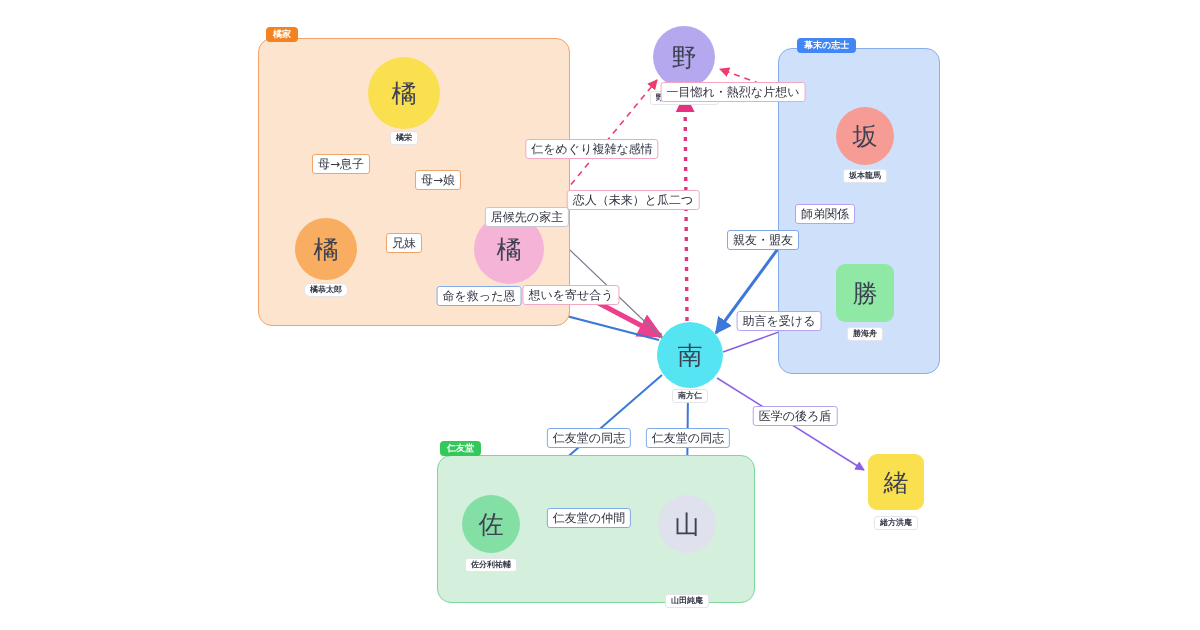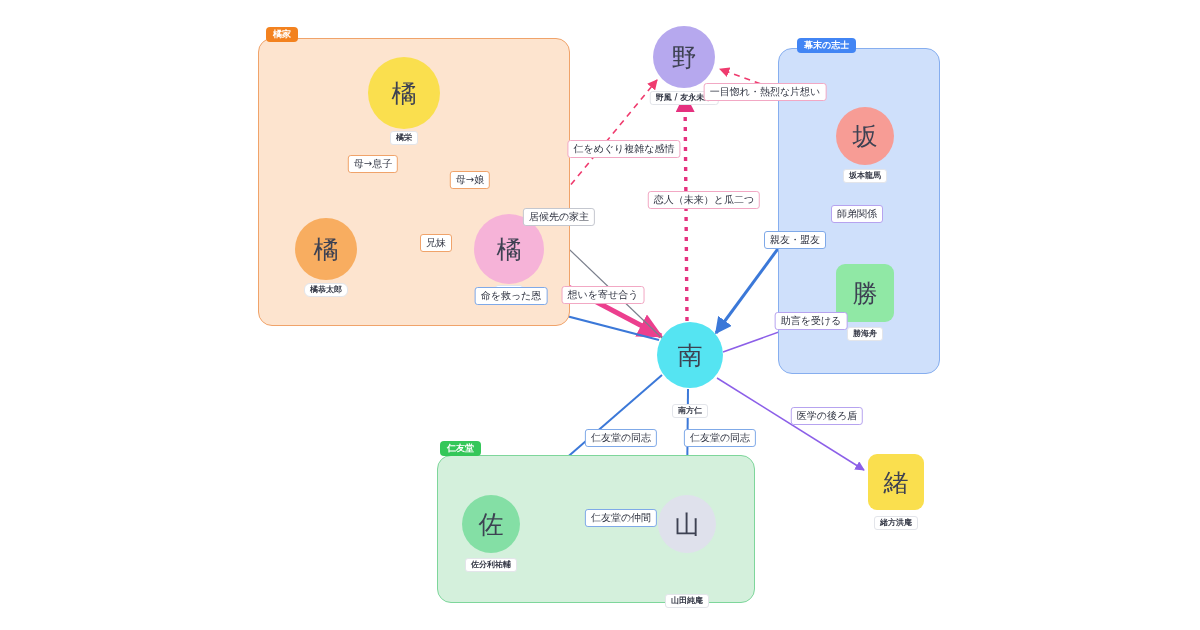--- a/index.html
+++ b/index.html
@@ -24,23 +24,23 @@
   .node.circle{border-radius:50%;}
   .node.rsquare{border-radius:9px;}
   .node-caption{
     position:absolute;font-size:8px;font-weight:bold;color:#333745;
     background:#ffffff;border:1px solid #e3e5ea;border-radius:3px;
     padding:2px 5px;white-space:nowrap;line-height:1;
   }
 
   
   .edge-label{
-    position:absolute;font-size:10px;line-height:1;white-space:nowrap;
+    position:absolute;font-size:12px;line-height:1;white-space:nowrap;
     padding:3px 5px;border-radius:3px;background:#ffffff;
-    border:1px solid #cfd3da;color:#2e3240;margin-left:32px;
+    border:1px solid #cfd3da;color:#2e3240;
   }
   .el-orange{border-color:#f0a36a;color:#333745;}
   .el-blue{border-color:#7fa9e8;color:#2e3240;}
   .el-pink{border-color:#f2a8c4;color:#2e3240;}
   .el-purple{border-color:#b6a3ef;color:#2e3240;}
   .el-gray{border-color:#c4c7cf;color:#2e3240;text-align:right;}
 </style>
 </head>
 <body>
 
@@ -133,21 +133,21 @@
         <span class="glyph">坂</span>
       </div>
       <div class="node-caption" style="left: 865px; top: 169px; transform: translateX(-50%);">坂本龍馬</div>
       <div class="node rsquare" style="left: 836px; top: 264px; width: 58px; height: 58px; background: rgb(144, 232, 165);">
         <span class="glyph">勝</span>
       </div>
       <div class="node-caption" style="left: 865px; top: 327px; transform: translateX(-50%);">勝海舟</div>
       <div class="node circle" style="left: 657px; top: 322px; width: 66px; height: 66px; background: rgb(85, 228, 242);">
         <span class="glyph">南</span>
       </div>
-      <div class="node-caption" style="left: 690px; top: 389px; transform: translateX(-50%); margin-top: 15px;">南方仁</div>
+      <div class="node-caption" style="left: 690px; top: 389px; transform: translateX(-50%);">南方仁</div>
       <div class="node circle" style="left: 462px; top: 495px; width: 58px; height: 58px; background: rgb(132, 223, 165);">
         <span class="glyph">佐</span>
       </div>
       <div class="node-caption" style="left: 491px; top: 558px; transform: translateX(-50%);">佐分利祐輔</div>
       <div class="node circle" style="left: 658px; top: 495px; width: 58px; height: 58px; background: rgb(223, 225, 236);">
         <span class="glyph">山</span>
       </div>
       <div class="node-caption" style="left: 687px; top: 558px; transform: translateX(-50%); margin-top: 36px;">山田純庵</div>
       <div class="node rsquare" style="left: 868px; top: 454px; width: 56px; height: 56px; background: rgb(250, 223, 78);">
         <span class="glyph">緒</span>
@@ -155,21 +155,21 @@
       <div class="node-caption" style="left: 896px; top: 516px; transform: translateX(-50%);">緒方洪庵</div>
     </div>
   <div id="labels-layer">
       <div class="edge-label el-orange" style="left: 341px; top: 164px; transform: translate(-50%, -50%);">母→息子</div>
       <div class="edge-label el-orange" style="left: 438px; top: 180px; transform: translate(-50%, -50%);">母→娘</div>
       <div class="edge-label el-orange" style="left: 404px; top: 243px; transform: translate(-50%, -50%);">兄妹</div>
       <div class="edge-label el-pink" style="left: 571px; top: 295px; transform: translate(-50%, -50%);">想いを寄せ合う</div>
       <div class="edge-label el-blue" style="left: 479px; top: 296px; transform: translate(-50%, -50%);">命を救った恩</div>
       <div class="edge-label el-gray" style="left: 527px; top: 217px; transform: translate(-50%, -50%);">居候先の家主</div>
       <div class="edge-label el-pink" style="left: 592px; top: 149px; transform: translate(-50%, -50%);">仁をめぐり複雑な感情</div>
-      <div class="edge-label el-pink" style="left: 672px; top: 200px; transform: translate(-50%, -50%); text-align: center;">恋人（未来）と瓜二つ</div>
+      <div class="edge-label el-pink" style="left: 633px; top: 200px; transform: translate(-50%, -50%); text-align: center;">恋人（未来）と瓜二つ</div>
       <div class="edge-label el-pink" style="left: 733px; top: 92px; transform: translate(-50%, -50%);">一目惚れ・熱烈な片想い</div>
       <div class="edge-label el-blue" style="left: 763px; top: 240px; transform: translate(-50%, -50%);">親友・盟友</div>
       <div class="edge-label el-purple" style="left: 825px; top: 214px; transform: translate(-50%, -50%);">師弟関係</div>
       <div class="edge-label el-purple" style="left: 779px; top: 321px; transform: translate(-50%, -50%);">助言を受ける</div>
       <div class="edge-label el-purple" style="left: 795px; top: 416px; transform: translate(-50%, -50%);">医学の後ろ盾</div>
       <div class="edge-label el-blue" style="left: 589px; top: 438px; transform: translate(-50%, -50%);">仁友堂の同志</div>
       <div class="edge-label el-blue" style="left: 688px; top: 438px; transform: translate(-50%, -50%);">仁友堂の同志</div>
       <div class="edge-label el-blue" style="left: 589px; top: 518px; transform: translate(-50%, -50%);">仁友堂の仲間</div>
     </div>
 </div>

